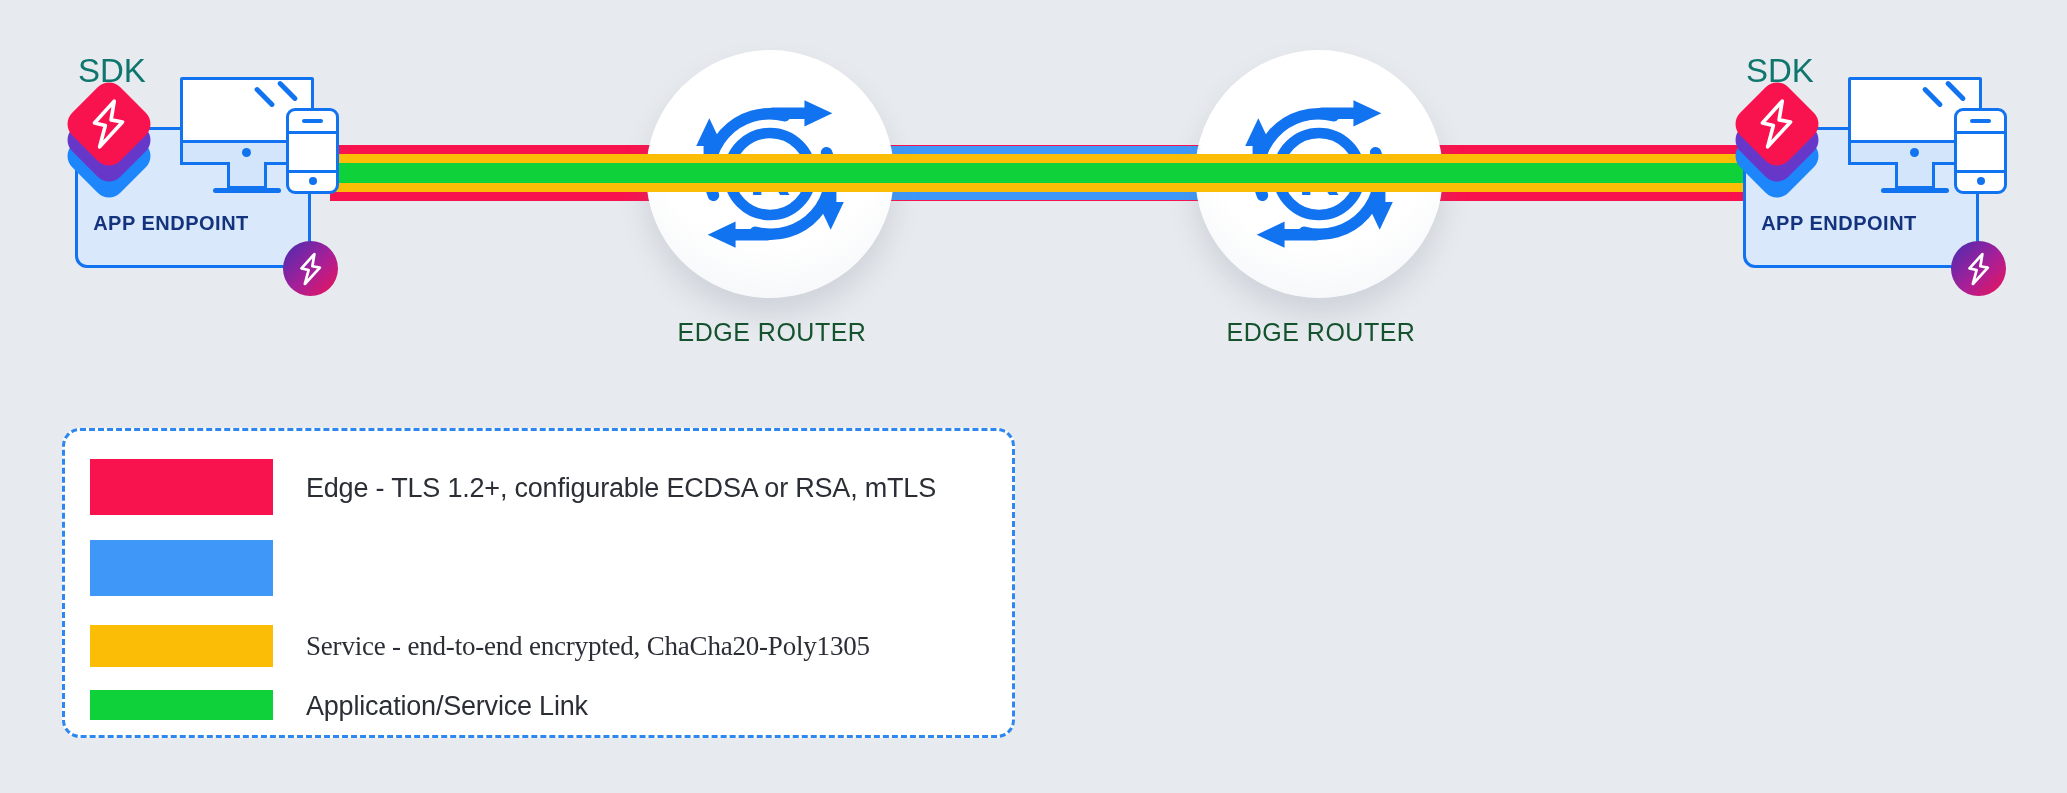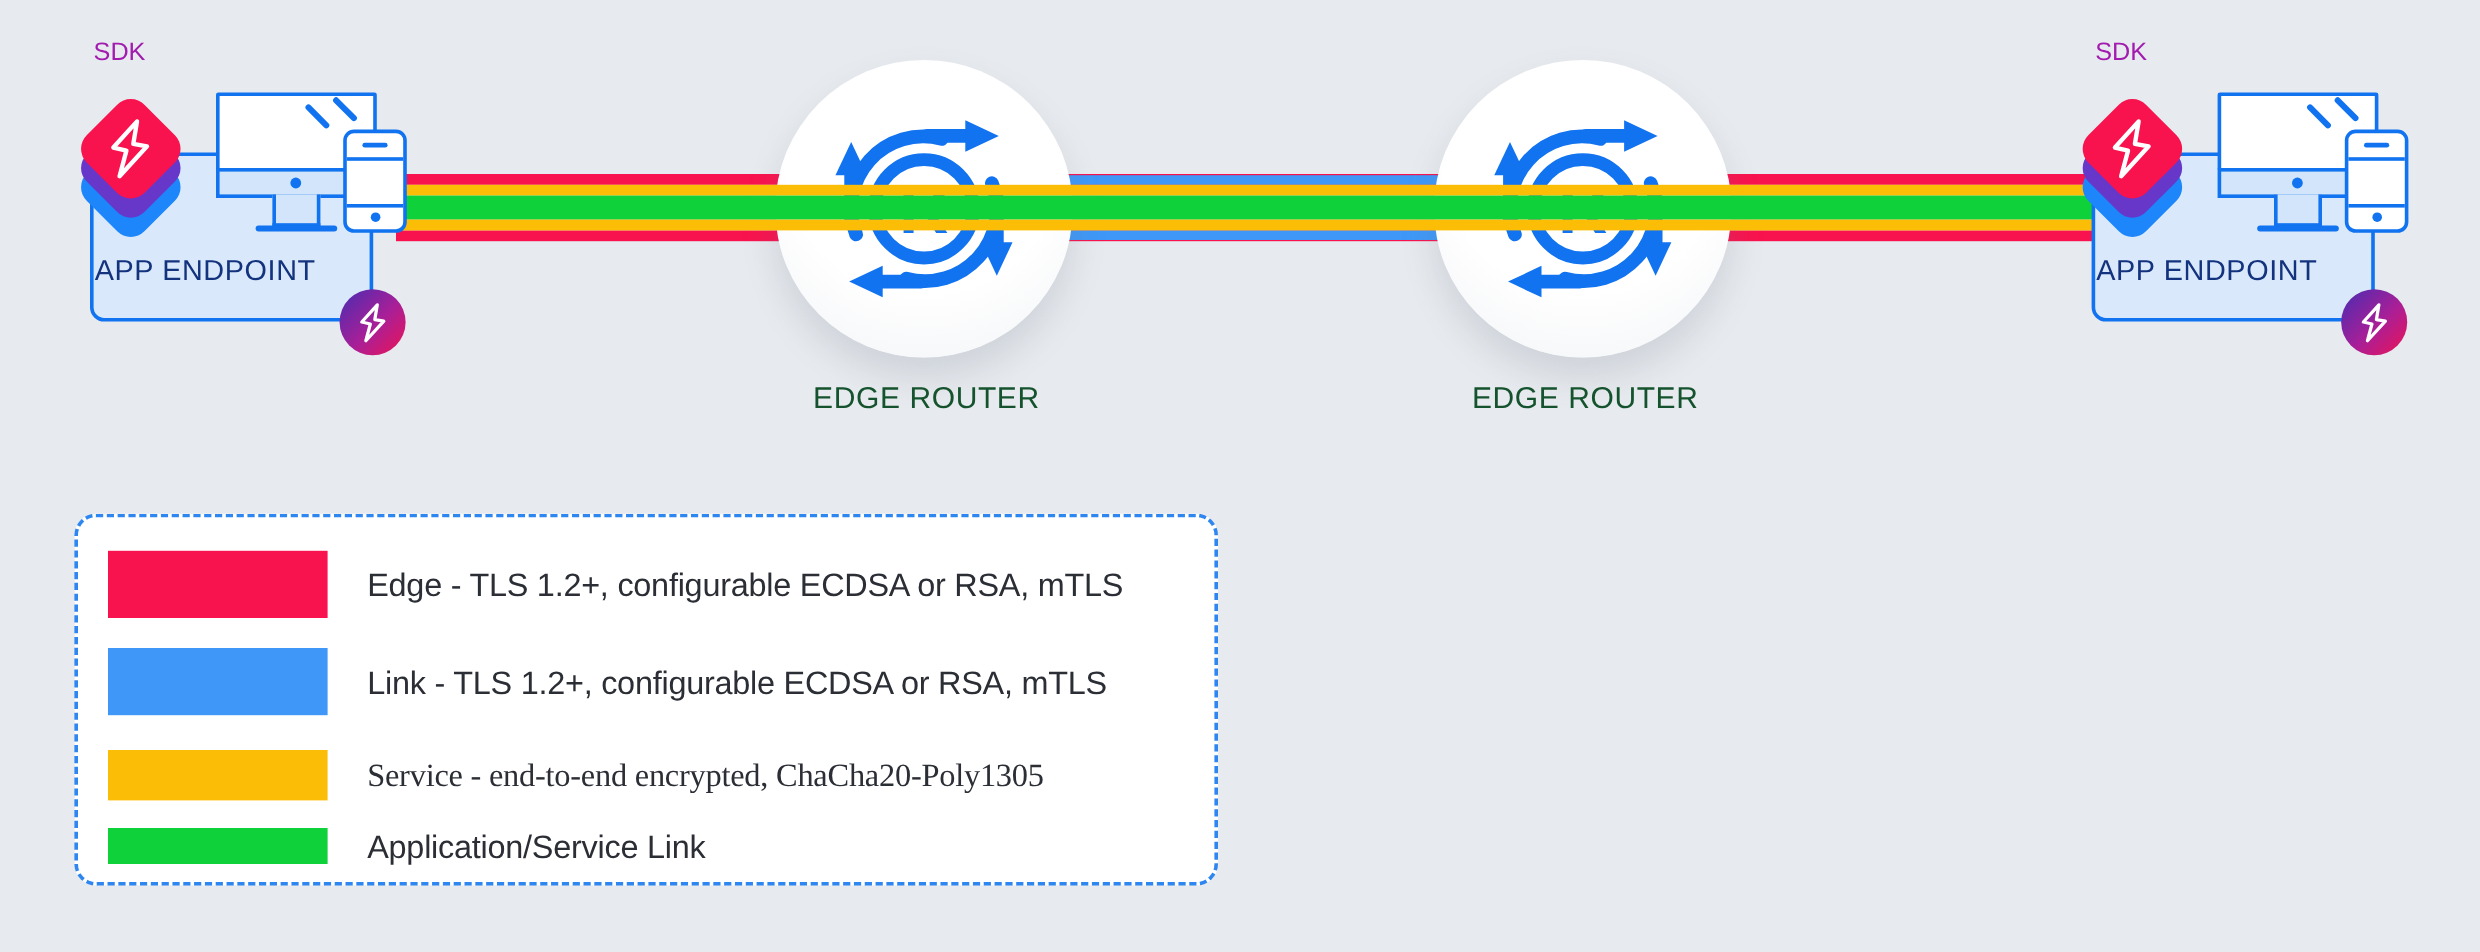--- a/index.html
+++ b/index.html
@@ -19,22 +19,22 @@
       box-shadow:0 16px 28px rgba(110,120,140,.20);z-index:2;
       display:flex;align-items:center;justify-content:center;}
   .router-label{position:absolute;top:318px;width:300px;text-align:center;
       color:#14532d;font-size:25px;letter-spacing:.5px;z-index:3;}
 
   
   .endpoint{position:absolute;top:0;width:350px;height:310px;z-index:4;}
   .ep-box{position:absolute;left:75px;top:127px;width:236px;height:141px;
       background:#D9E9FB;border:3px solid #1173EF;border-radius:12px;box-sizing:border-box;}
   .ep-label{position:absolute;left:75px;top:212px;width:192px;text-align:center;
-      color:#14337E;font-size:24px;letter-spacing:.5px;}
-  .sdk-label{position:absolute;left:78px;top:32px;width:60px;color:#a21caf;font-size:21px;}
+      color:#14337E;font-size:20px;letter-spacing:.5px;font-weight:bold;}
+  .sdk-label{position:absolute;left:78px;top:52px;width:60px;color:#0f766e;font-size:33px;}
   .layer{position:absolute;width:68px;height:68px;border-radius:16px;transform:rotate(45deg);}
   .layer-blue{left:75px;top:122px;background:#1D86FB;}
   .layer-purple{left:75px;top:106px;background:#6737C9;}
   .layer-red{left:75px;top:90px;background:#F8134E;display:flex;align-items:center;justify-content:center;}
   .layer-red svg{transform:rotate(-45deg);}
 
   .monitor{position:absolute;left:180px;top:77px;width:134px;height:116px;}
   .mon-screen{position:absolute;left:0;top:0;width:134px;height:66px;background:#FFFFFF;
       border:3px solid #1173EF;box-sizing:border-box;border-radius:2px;}
   .mon-bezel{position:absolute;left:0;top:63px;width:134px;height:25px;background:#D2E5FA;
@@ -203,21 +203,20 @@
         <path d="M60 6 L22 48 L43 53 L32 94 L76 46 L54 42 Z" fill="none" stroke="#FFFFFF" stroke-width="8" stroke-linejoin="round"></path>
       </svg>
     </div>
   </div>
 
   <div class="legend">
     <div class="sw sw0"></div>
     <div class="ltext lt0">Edge - TLS 1.2+, configurable ECDSA or RSA, mTLS</div>
 
     <div class="sw sw1"></div>
-    <div class="ltext lt1">Link - TLS 1.2+, configurable ECDSA or RSA, mTLS</div>
 
     <div class="sw sw2"></div>
     <div class="ltext lt2">Service - end-to-end encrypted, ChaCha20-Poly1305</div>
 
     <div class="sw sw3"></div>
     <div class="ltext lt3">Application/Service Link</div>
   </div>
 
 </div>
 

